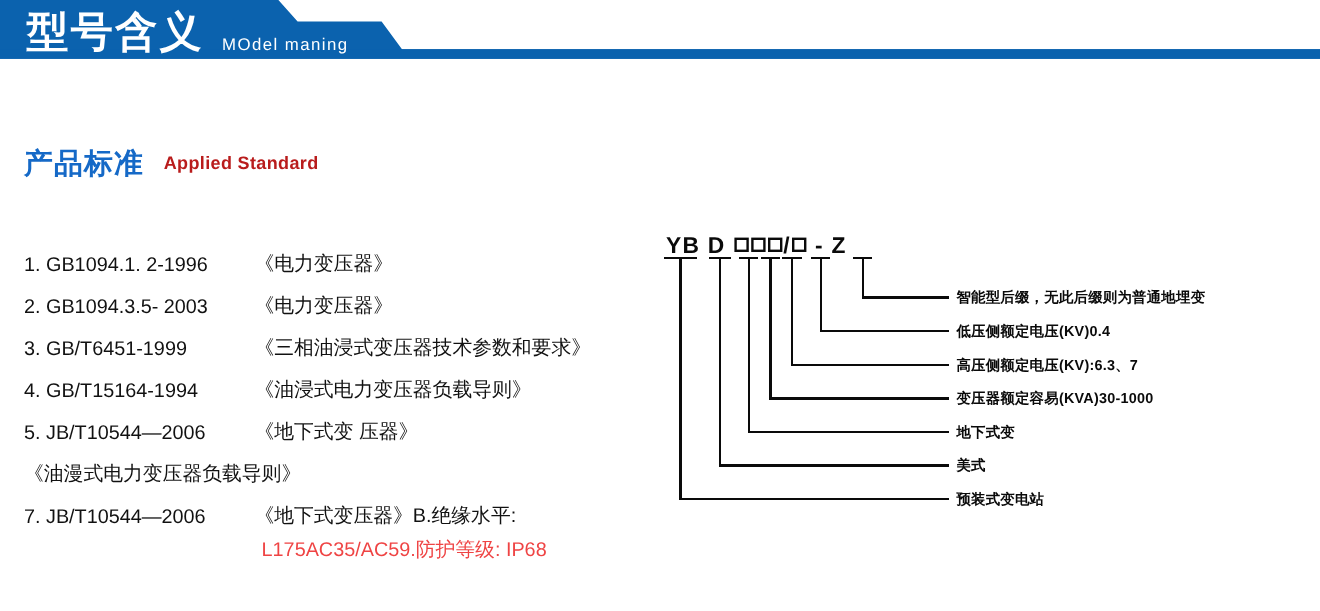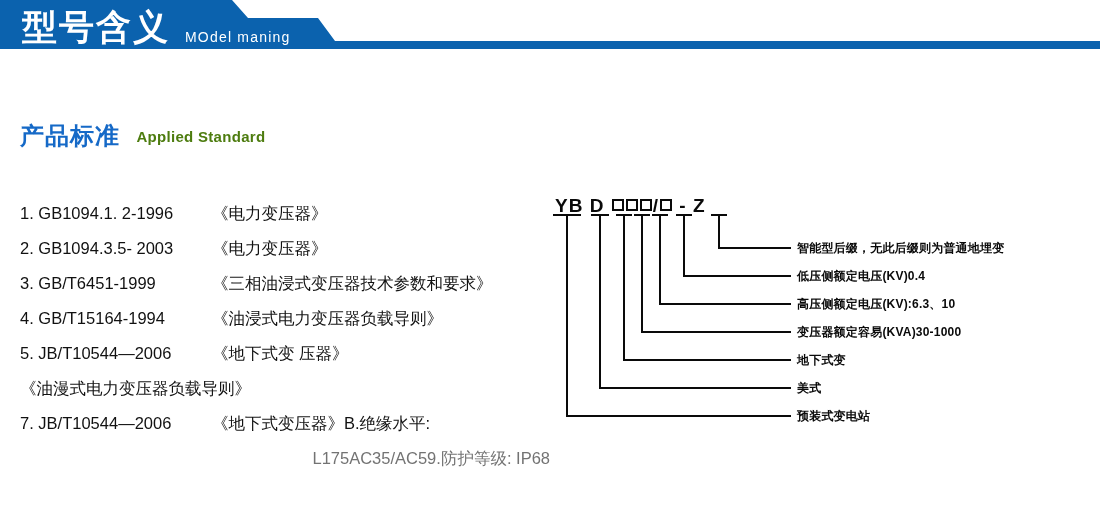--- a/index.html
+++ b/index.html
@@ -51,56 +51,55 @@
   .sec-head .cn {
     font-size: 24px;
     font-weight: bold;
     color: #1569c7;
     letter-spacing: 1px;
     vertical-align: middle;
   }
   .sec-head .en {
     font-size: 15px;
     font-weight: 600;
-    color: #4d7c0f;
+    color: #b91c1c;
     margin-left: 12px;
     letter-spacing: 0.3px;
     vertical-align: middle;
   }
 
   #head-standard { left: 20px; top: 120px; }
   #head-type     { left: 558px; top: 120px; }
 
   
   .std-list {
     position: absolute;
     left: 20px; top: 196px;
     width: 530px;
   }
   .std-row {
     display: flex;
-    align-items: center;
+    align-items: flex-end;
     height: 35px;
     font-size: 16.5px;
     color: #111111;
     white-space: nowrap;
   }
   .std-code {
     display: inline-block;
     min-width: 192px;
   }
   .std-name { display: inline-block; }
   .std-cont {
     height: 35px;
     font-size: 16.5px;
-    color: #737373;
+    color: #ef4444;
     padding-left: 198px;
     white-space: nowrap;
     line-height: 35px;
-    text-align: right;
   }
 
   
   .diagram {
     position: absolute;
     left: 545px; top: 185px;
     width: 545px; height: 260px;
   }
   .code-line {
     position: absolute;
@@ -217,20 +216,20 @@
         <path d="M79,30 L79,175 L246,175"></path>
 
         <path d="M55,30 L55,203 L246,203"></path>
 
         <path d="M22,30 L22,231 L246,231"></path>
       </g>
     </svg>
 
     <div class="leg-label" style="left:252px; top:55px;">智能型后缀，无此后缀则为普通地埋变</div>
     <div class="leg-label" style="left:252px; top:83px;">低压侧额定电压(KV)0.4</div>
-    <div class="leg-label" style="left:252px; top:111px;">高压侧额定电压(KV):6.3、10</div>
+    <div class="leg-label" style="left:252px; top:111px;">高压侧额定电压(KV):6.3、7</div>
     <div class="leg-label" style="left:252px; top:139px;">变压器额定容易(KVA)30-1000</div>
     <div class="leg-label" style="left:252px; top:167px;">地下式变</div>
     <div class="leg-label" style="left:252px; top:195px;">美式</div>
     <div class="leg-label" style="left:252px; top:223px;">预装式变电站</div>
   </div>
 
 </div>
 
 </body></html>

